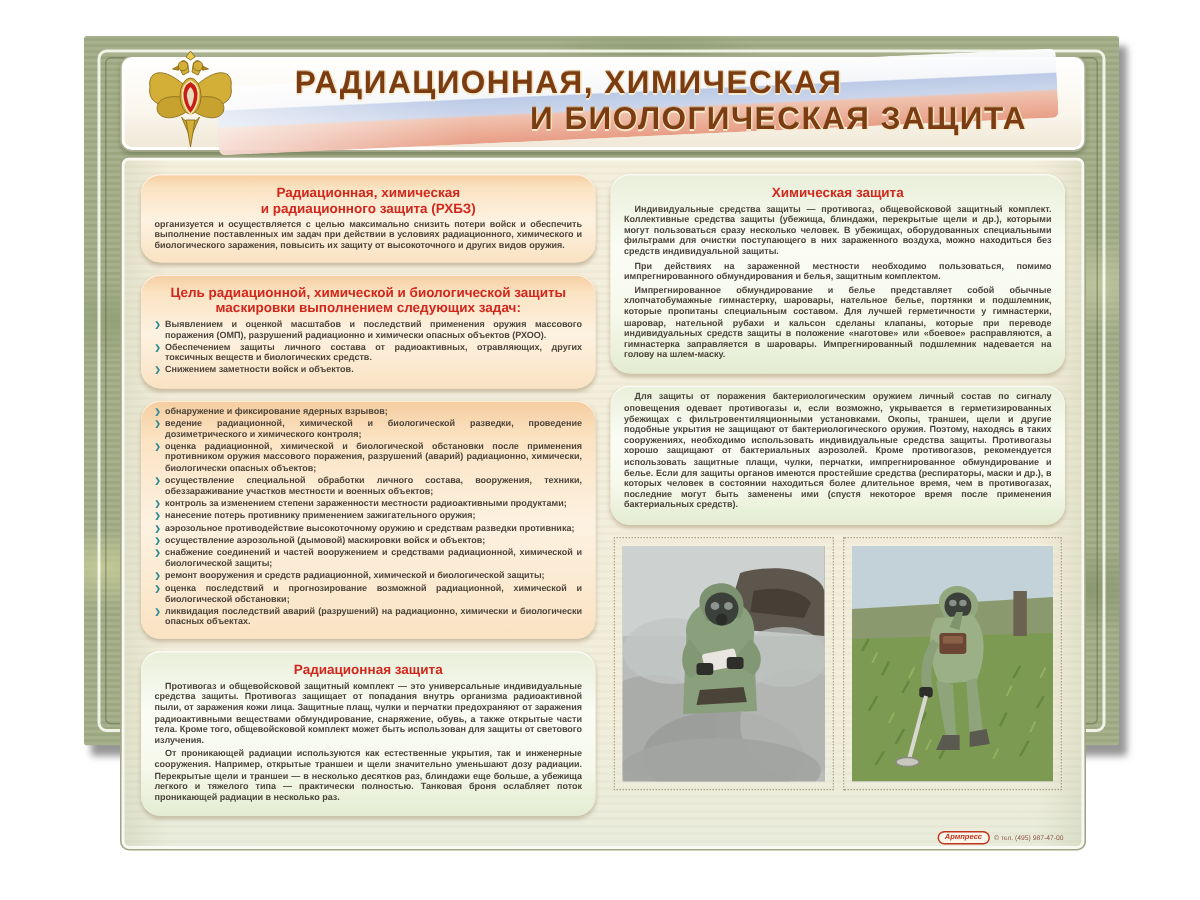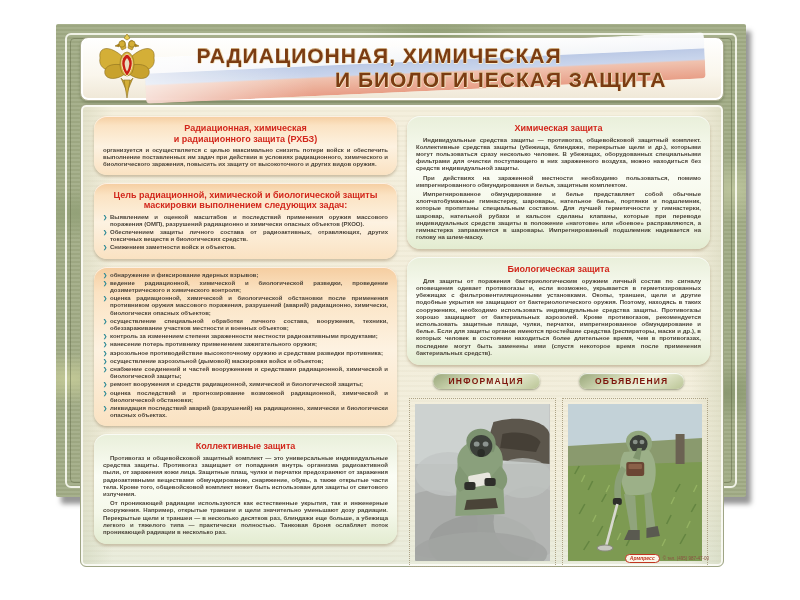--- a/index.html
+++ b/index.html
@@ -53,21 +53,21 @@
   .banner-titles{
     position:absolute;left:104px;right:20px;top:6px;
   }
   .banner-title{
     font-weight:bold;font-size:21px;line-height:24px;letter-spacing:1px;
     color:#7b3c12;
     text-shadow:0 1px 0 #f8ecd0, 1px 0 0 #f2e0bc, 0 -1px 0 #caa87c;
     white-space:nowrap;
   }
   .t1{text-align:center;padding-right:130px;}
-  .t2{padding-left:150px;}
+  .t2{text-align:center;padding-left:150px;}
   .emblem{position:absolute;left:14px;top:-4px;width:64px;height:68px;}
   
   .content{
     position:absolute;left:24px;top:80px;width:642px;height:461px;
     background:
       linear-gradient(90deg, rgba(170,180,140,0.25) 0%, rgba(170,180,140,0) 5%, rgba(170,180,140,0) 95%, rgba(170,180,140,0.25) 100%),
       repeating-linear-gradient(180deg, rgba(160,150,110,0.05) 0 2px, rgba(255,255,255,0) 2px 5px),
       linear-gradient(180deg,#f4efdd 0%,#f2eedc 80%,#e9ecdc 100%);
     border:1px solid #9fa585;border-radius:6px;
     box-shadow:inset 0 0 0 2px rgba(255,255,252,0.8);
@@ -197,50 +197,45 @@
             <div class="bullet">аэрозольное противодействие высокоточному оружию и средствам разведки противника;</div>
             <div class="bullet">осуществление аэрозольной (дымовой) маскировки войск и объектов;</div>
             <div class="bullet">снабжение соединений и частей вооружением и средствами радиационной, химической и биологической защиты;</div>
             <div class="bullet">ремонт вооружения и средств радиационной, химической и биологической защиты;</div>
             <div class="bullet">оценка последствий и прогнозирование возможной радиационной, химической и биологической обстановки;</div>
             <div class="bullet">ликвидация последствий аварий (разрушений) на радиационно, химически и биологически опасных объектах.</div>
           </div>
         </div>
 
         <div class="panel green">
-          <div class="panel-title">Коллективные защита</div>
+          <div class="panel-title">Радиационная защита</div>
           <div class="body-text">
             <p>Противогаз и общевойсковой защитный комплект — это универсальные индивидуальные средства защиты. Противогаз защищает от попадания внутрь организма радиоактивной пыли, от заражения кожи лица. Защитные плащ, чулки и перчатки предохраняют от заражения радиоактивными веществами обмундирование, снаряжение, обувь, а также открытые части тела. Кроме того, общевойсковой комплект может быть использован для защиты от светового излучения.</p>
             <p>От проникающей радиации используются как естественные укрытия, так и инженерные сооружения. Например, открытые траншеи и щели значительно уменьшают дозу радиации. Перекрытые щели и траншеи — в несколько десятков раз, блиндажи еще больше, а убежища легкого и тяжелого типа — практически полностью. Танковая броня ослабляет поток проникающей радиации в несколько раз.</p>
           </div>
         </div>
       </div>
 
       <div class="col">
 
         <div class="panel green">
           <div class="panel-title">Химическая защита</div>
           <div class="body-text">
             <p>Индивидуальные средства защиты — противогаз, общевойсковой защитный комплект. Коллективные средства защиты (убежища, блиндажи, перекрытые щели и др.), которыми могут пользоваться сразу несколько человек. В убежищах, оборудованных специальными фильтрами для очистки поступающего в них зараженного воздуха, можно находиться без средств индивидуальной защиты.</p>
             <p>При действиях на зараженной местности необходимо пользоваться, помимо импрегнированного обмундирования и белья, защитным комплектом.</p>
             <p>Импрегнированное обмундирование и белье представляет собой обычные хлопчатобумажные гимнастерку, шаровары, нательное белье, портянки и подшлемник, которые пропитаны специальным составом. Для лучшей герметичности у гимнастерки, шаровар, нательной рубахи и кальсон сделаны клапаны, которые при переводе индивидуальных средств защиты в положение «наготове» или «боевое» расправляются, а гимнастерка заправляется в шаровары. Импрегнированный подшлемник надевается на голову на шлем-маску.</p>
           </div>
         </div>
 
         <div class="panel green">
-          <div class="panel-title">Биологическая защита</div>
           <div class="body-text">
             <p>Для защиты от поражения бактериологическим оружием личный состав по сигналу оповещения одевает противогазы и, если возможно, укрывается в герметизированных убежищах с фильтровентиляционными установками. Окопы, траншеи, щели и другие подобные укрытия не защищают от бактериологического оружия. Поэтому, находясь в таких сооружениях, необходимо использовать индивидуальные средства защиты. Противогазы хорошо защищают от бактериальных аэрозолей. Кроме противогазов, рекомендуется использовать защитные плащи, чулки, перчатки, импрегнированное обмундирование и белье. Если для защиты органов имеются простейшие средства (респираторы, маски и др.), в которых человек в состоянии находиться более длительное время, чем в противогазах, последние могут быть заменены ими (спустя некоторое время после применения бактериальных средств).</p>
           </div>
         </div>
 
-        <div class="pill-row">
-          <div class="pill">ИНФОРМАЦИЯ</div>
-          <div class="pill">ОБЪЯВЛЕНИЯ</div>
-        </div>
 
         <div class="photo-row">
           <div class="photo-frame">
             <div class="shot">
               <svg viewBox="0 0 120 157" preserveAspectRatio="none">
                 <rect width="120" height="157" fill="#b9bcba"></rect>
                 <rect width="120" height="60" fill="#cdd2d0"></rect>
                 <path d="M70 18 C 95 10, 118 18, 120 30 L120 60 L60 55 Z" fill="#5c564c"></path>
                 <path d="M78 30 C 92 26, 108 30, 112 38 L108 48 L76 44 Z" fill="#453f36"></path>
 

